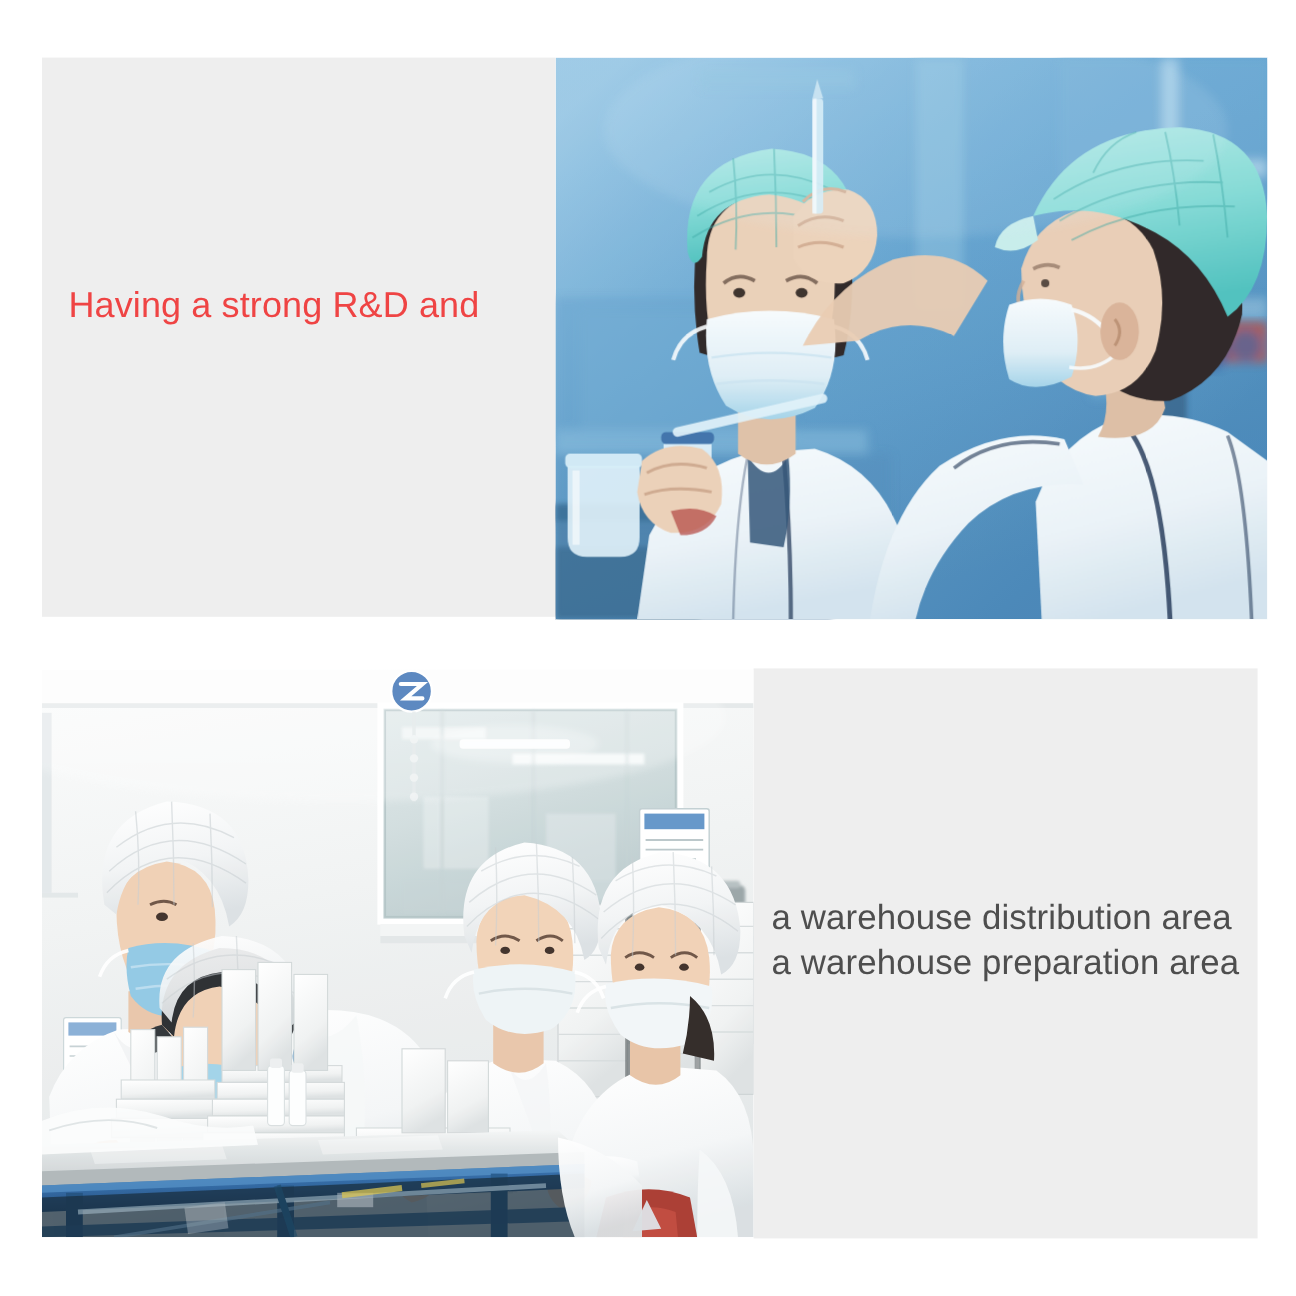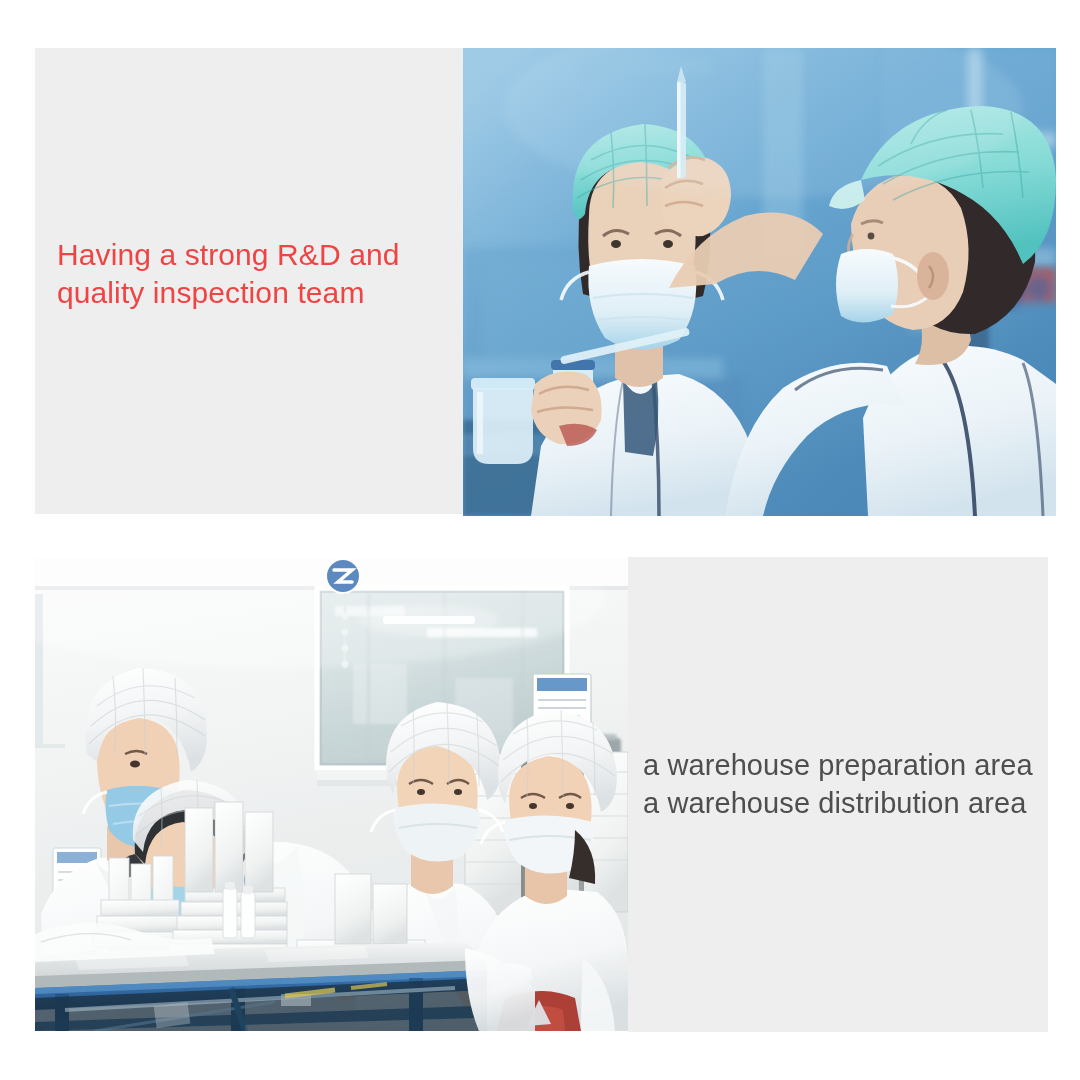--- a/index.html
+++ b/index.html
@@ -108,21 +108,20 @@
 <body>
 
 <div id="page">
 
   <div class="block-top">
 
     <div class="panel-gray-top"></div>
 
     <div class="caption-top">
       <span class="line">Having a strong R&amp;D and</span>
-      <span class="line">quality inspection team</span>
     </div>
 
     <div class="photo photo-lab">
       <svg viewBox="0 0 593 468" preserveAspectRatio="none" role="img">
         <defs>
           <linearGradient id="labBg" x1="0" y1="0" x2="0.35" y2="1">
             <stop offset="0%" stop-color="#6aa9d6"></stop>
             <stop offset="40%" stop-color="#5d9ecd"></stop>
             <stop offset="100%" stop-color="#4a87b8"></stop>
           </linearGradient>
@@ -305,22 +304,22 @@
         <ellipse cx="300" cy="60" rx="260" ry="90" fill="#dff1fa" opacity="0.12" filter="url(#softBlur)"></ellipse>
       </svg>
     </div>
   </div>
 
   <div class="block-bottom">
 
     <div class="panel-gray-bottom"></div>
 
     <div class="caption-bottom">
+      <span class="line">a warehouse distribution area</span>
       <span class="line">a warehouse preparation area</span>
-      <span class="line">a warehouse distribution area</span>
     </div>
 
     <div class="photo photo-warehouse">
       <svg viewBox="0 0 593 473" preserveAspectRatio="none" role="img">
         <defs>
           <linearGradient id="whRoom" x1="0" y1="0" x2="0.2" y2="1">
             <stop offset="0%" stop-color="#fbfcfc"></stop>
             <stop offset="45%" stop-color="#f1f3f3"></stop>
             <stop offset="100%" stop-color="#e2e6e7"></stop>
           </linearGradient>

